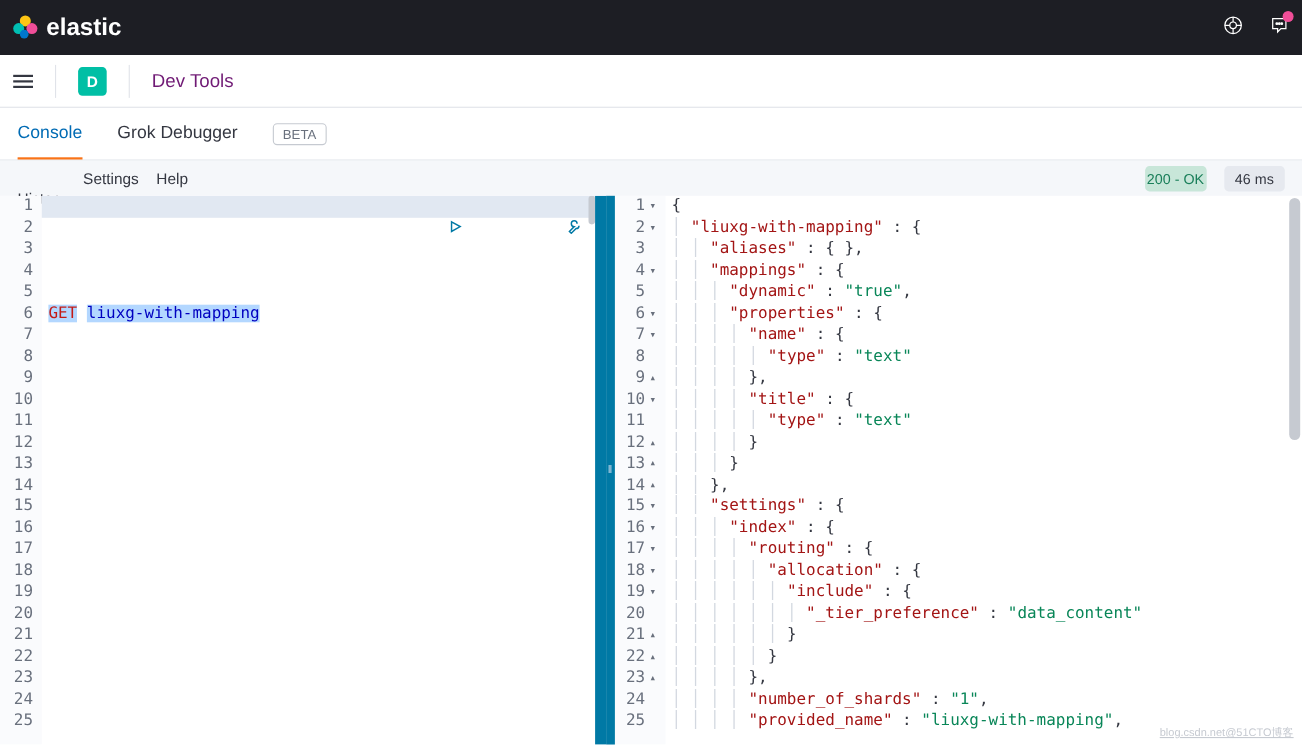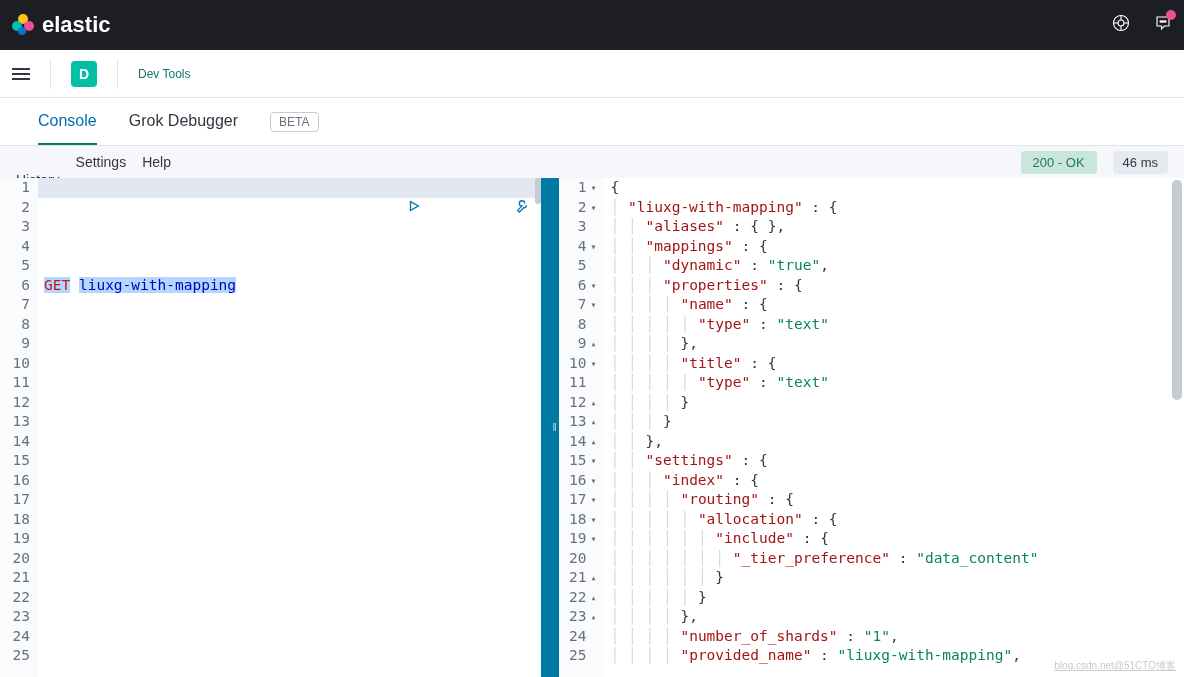--- a/index.html
+++ b/index.html
@@ -15,32 +15,32 @@
 .right-icons { margin-left: auto; display: flex; align-items: center; gap: 24px; }
 .right-icons .icon { color: #fff; position: relative; }
 .dot-red { position: absolute; top: -4px; right: -4px; width: 10px; height: 10px; border-radius: 50%; background: #f04e98; }
 
 
 .subbar { height: 48px; display: flex; align-items: center; padding: 0 12px; gap: 16px; border-bottom: 1px solid #e0e3e9; }
 .hamburger { cursor: pointer; }
 .hamburger-bars div { width: 18px; height: 2px; background: #343741; margin: 3px 0; }
 .subbar .divider { width: 1px; height: 30px; background: #e0e3e9; margin: 0 4px; }
 .d-badge { width: 26px; height: 26px; background: #00bfa5; border-radius: 4px; color: #fff; display: flex; align-items: center; justify-content: center; font-weight: 600; font-size: 14px; }
-.dev-tools-label { font-size: 12px; color: #0f766e; }
+.dev-tools-label { font-size: 17px; color: #701a75; }
 
 
 .tabsbar { height: 48px; display: flex; align-items: center; padding: 0 16px; gap: 32px; border-bottom: 1px solid #e0e3e9; }
 .tab { font-size: 16px; color: #343741; cursor: pointer; height: 100%; display: flex; align-items: center; border-bottom: 2px solid transparent; }
-.tab.active { color: #006bb4; border-bottom: 2px solid #0f766e; font-weight: 500; margin-left: 22px; }
+.tab.active { color: #006bb4; border-bottom: 2px solid #f97316; font-weight: 500; }
 .beta { border: 1px solid #c6cad1; border-radius: 4px; padding: 2px 8px; font-size: 12px; color: #69707d; }
 
 
 .toolbar { height: 32px; background: #f5f7fa; display: flex; align-items: center; padding: 0 16px; gap: 16px; font-size: 14px; color: #343741; }
 .toolbar .spacer { flex: 1; }
-.status-badge { background: #c8e6d9; color: #1a7f5a; padding: 4px 12px; border-radius: 4px; font-size: 13px; }
+.status-badge { background: #c8e6d9; color: #1a7f5a; padding: 4px 2px; border-radius: 4px; font-size: 13px; }
 .time-badge { background: #e6e9ef; color: #343741; padding: 4px 10px; border-radius: 4px; font-size: 13px; }
 
 
 .editors { display: flex; height: calc(677px - 50px - 48px - 48px - 32px); position: relative; }
 .pane { flex: 1; display: flex; font-family: "SFMono-Regular", Consolas, Menlo, monospace; font-size: 14.5px; line-height: 19.5px; overflow: hidden; position: relative; }
 .pane-left { border-right: none; }
 .gutter { background: #fafbfd; color: #69707d; text-align: right; padding-right: 8px; padding-left: 6px; user-select: none; min-width: 38px; }
 .gutter .ln { height: 19.5px; }
 .code { flex: 1; padding-left: 6px; white-space: pre; position: relative; }
 .code .line { height: 19.5px; }

